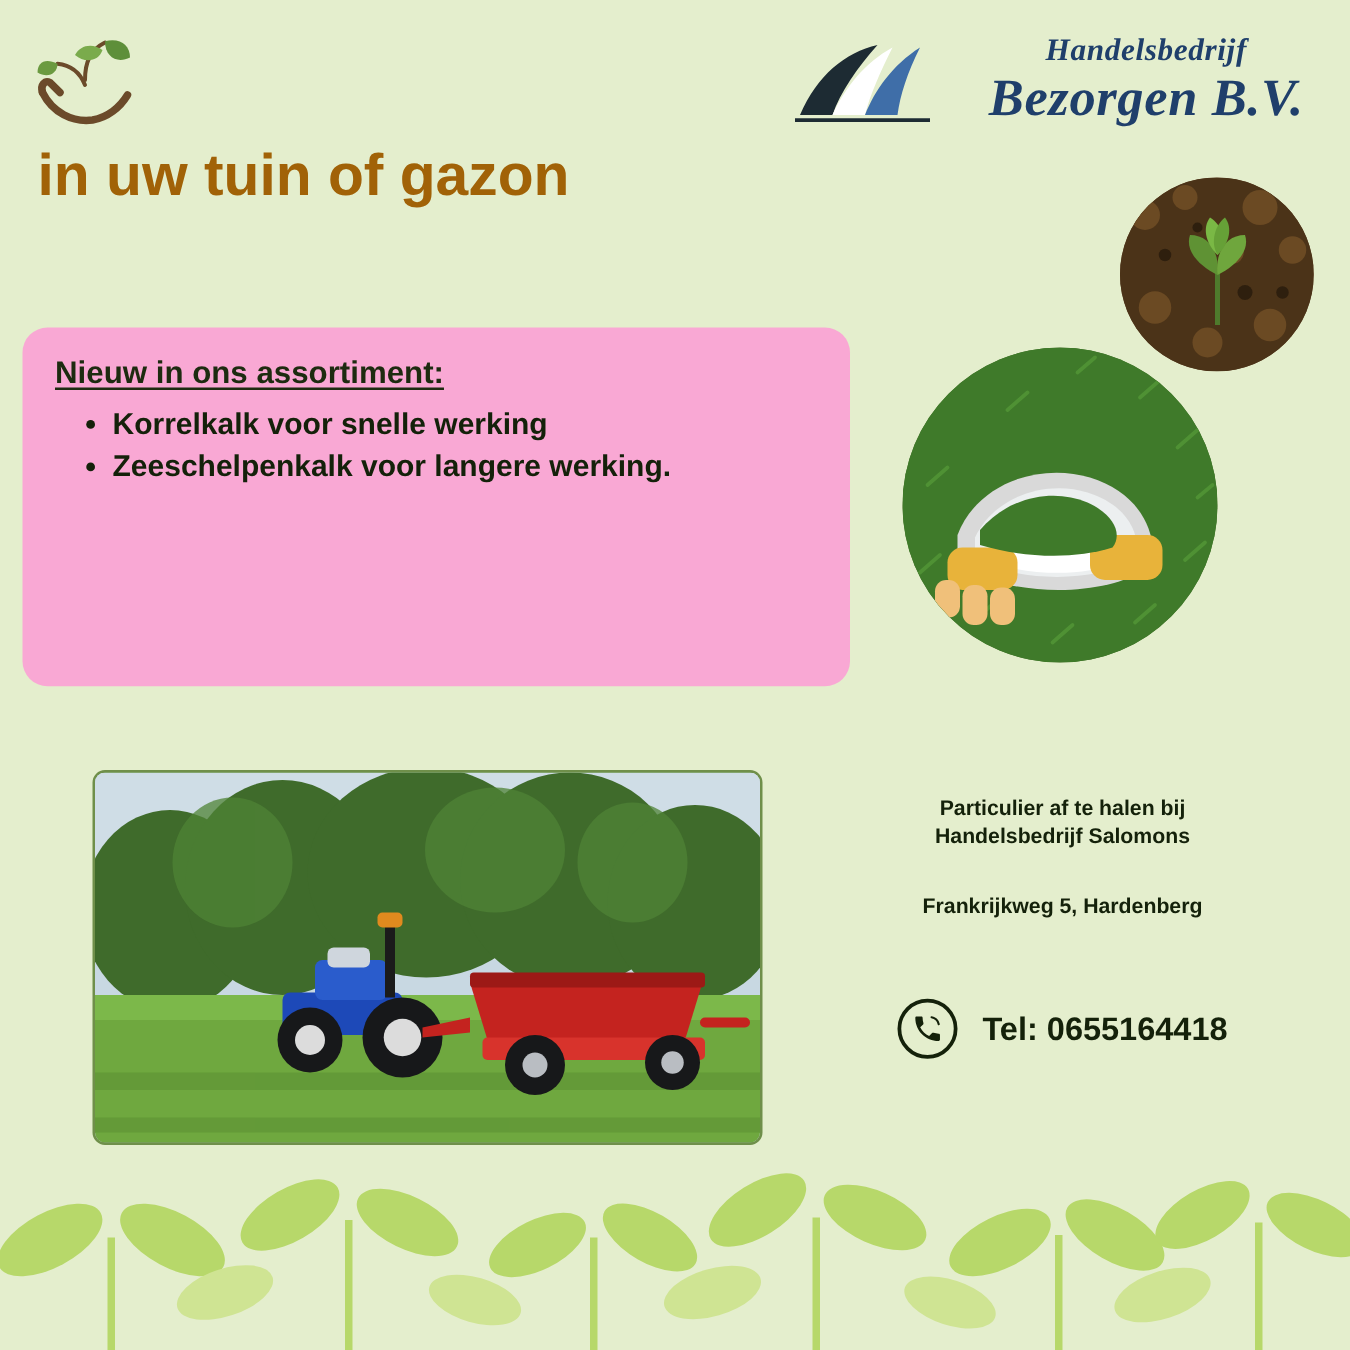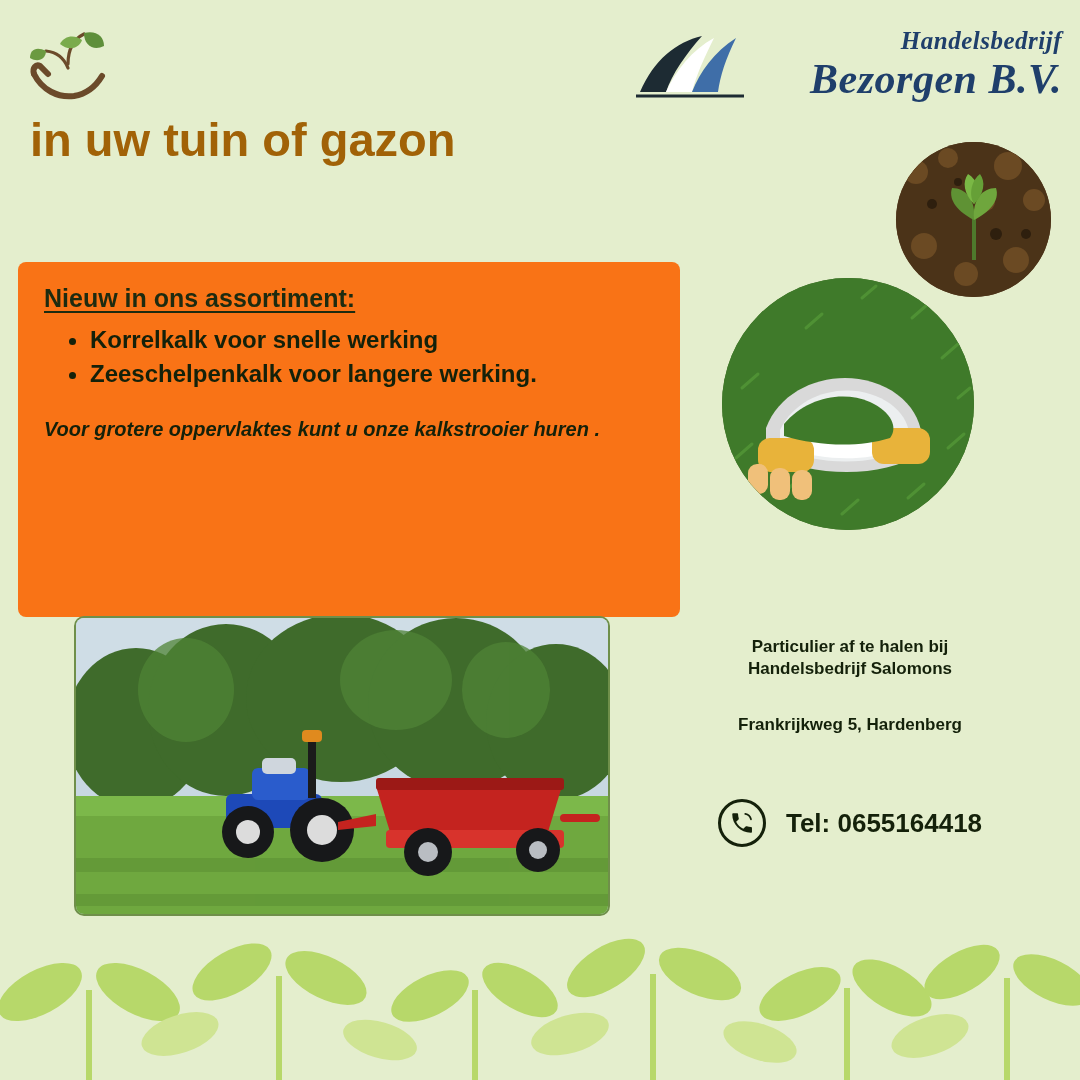--- a/index.html
+++ b/index.html
@@ -46,21 +46,21 @@
     left: 0;
     top: 8px;
     width: 120px;
     height: 72px;
   }
   .brand-text {
     position: absolute;
     left: 140px;
     top: 6px;
     width: 290px;
-    text-align: right;
+    text-align: center;
     color: #1f3f6b;
     font-family: "Liberation Serif", serif;
   }
   .brand-text .line1 {
     font-size: 25px;
     font-style: italic;
     font-weight: bold;
     letter-spacing: 0.5px;
     line-height: 1.05;
   }
@@ -94,23 +94,23 @@
     line-height: 1.12;
     margin-top: 4px;
   }
 
   
   .info-card {
     position: absolute;
     left: 18px;
     top: 262px;
     width: 662px;
-    height: 355px;
-    background: #f97316;
-    border-radius: 8px;
+    height: 287px;
+    background: #f9a8d4;
+    border-radius: 20px;
     box-sizing: border-box;
     padding: 22px 26px 20px 26px;
   }
   .info-title {
     font-size: 25px;
     font-weight: bold;
     color: #1d2b10;
     text-decoration: underline;
     text-underline-offset: 4px;
     margin: 0 0 10px 0;
@@ -266,21 +266,20 @@
   <div class="headline">
     <div class="h-sub">in uw tuin of gazon</div>
   </div>
 
   <div class="info-card">
     <div class="info-title">Nieuw in ons assortiment:</div>
     <ul class="info-list">
       <li>Korrelkalk voor snelle werking</li>
       <li>Zeeschelpenkalk voor langere werking.</li>
     </ul>
-    <div class="info-italic">Voor grotere oppervlaktes kunt u onze kalkstrooier huren .</div>
   </div>
 
   <div class="photo-seedling">
     <svg viewBox="0 0 155 155" xmlns="http://www.w3.org/2000/svg">
       <rect width="155" height="155" fill="#4b3318"></rect>
       <g fill="#6b4a23">
         <circle cx="20" cy="30" r="12"></circle>
           <circle cx="52" cy="16" r="10"></circle>
         <circle cx="112" cy="24" r="14"></circle>
           <circle cx="138" cy="58" r="11"></circle>

